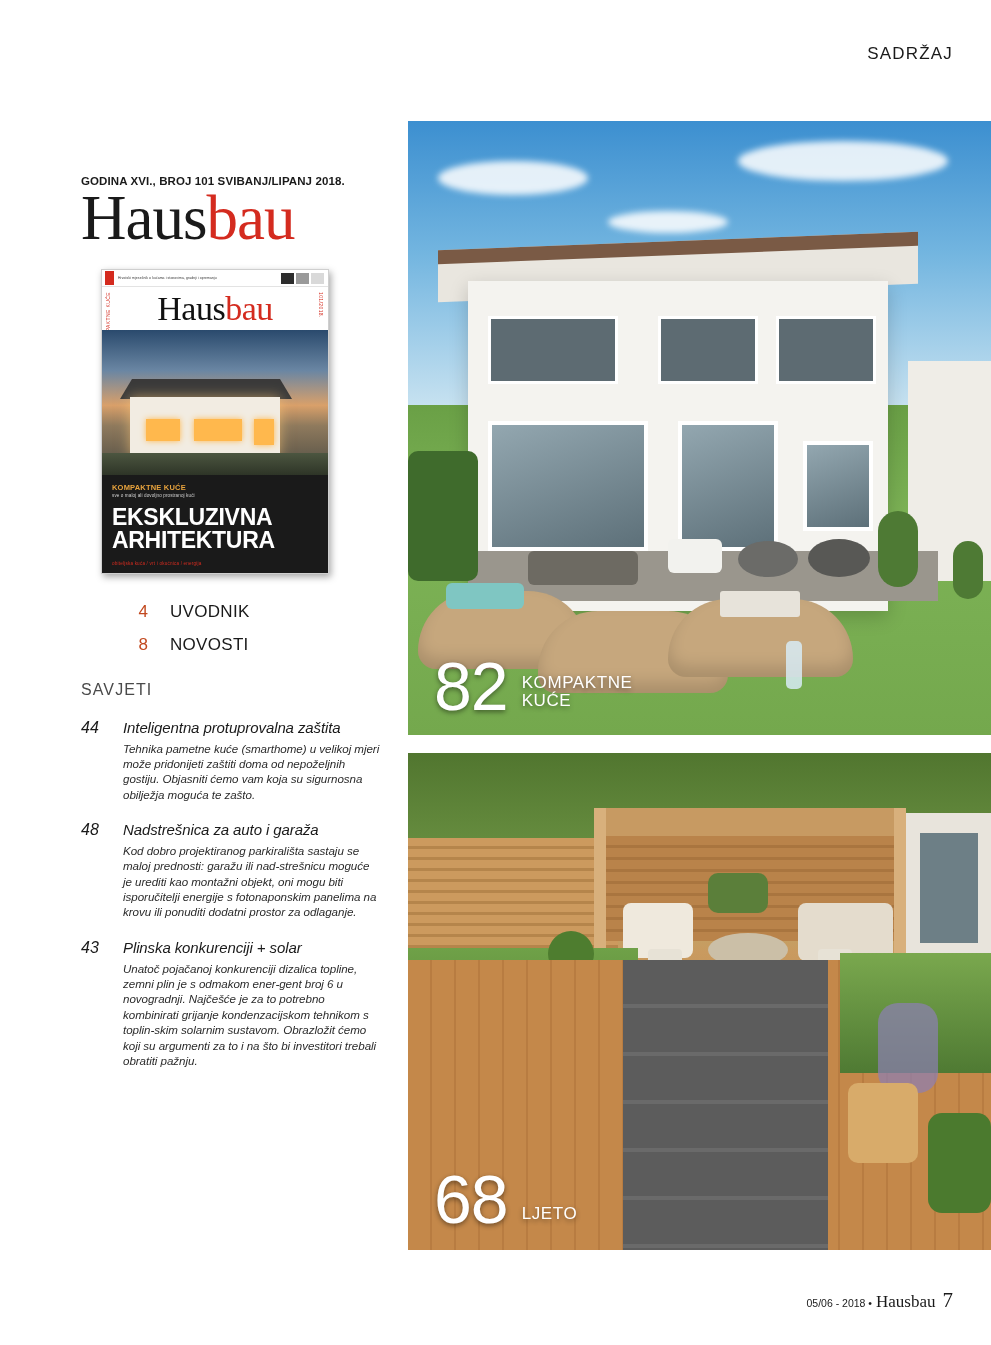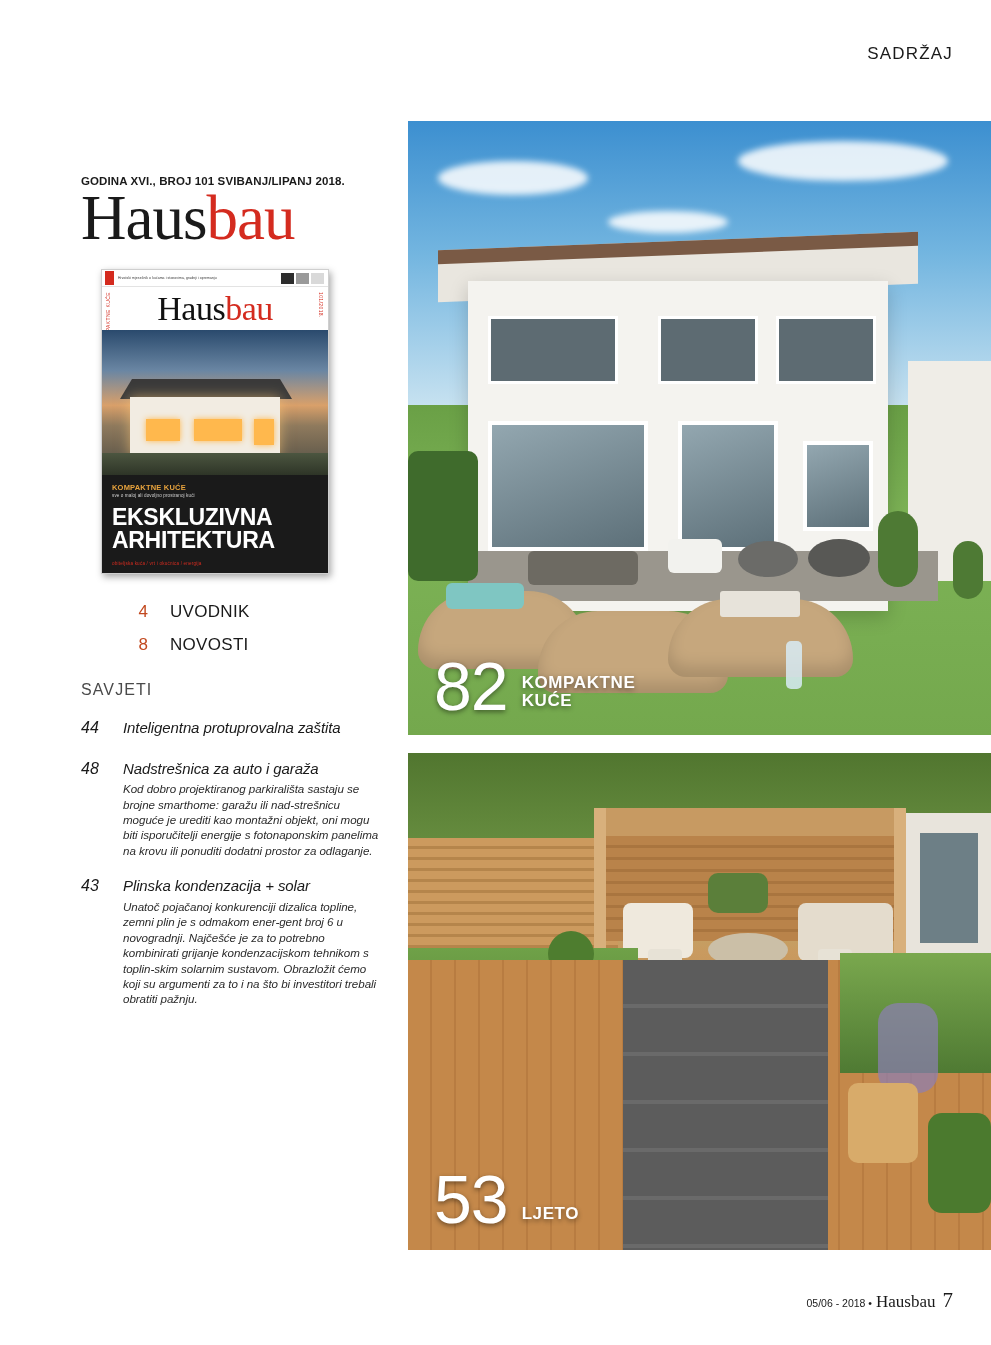--- a/index.html
+++ b/index.html
@@ -232,21 +232,21 @@
   
   .caption {
     position: absolute; display: flex; align-items: flex-end; color: #ffffff;
     text-shadow: 0 2px 5px rgba(0,0,0,0.45);
   }
   .caption .big {
     font-size: 68px; line-height: 0.82; font-weight: 300;
     font-family: "Liberation Sans", sans-serif; letter-spacing: -1px;
   }
   .caption .lbl {
-    font-size: 17px; font-weight: bold; letter-spacing: 0.6px;
+    font-size: 17px; font-weight: normal; letter-spacing: 0.6px;
     line-height: 1.1; margin-left: 14px; margin-bottom: 4px; text-transform: uppercase;
   }
 
   
   .footer {
     position: absolute; right: 38px; bottom: 32px;
     display: flex; align-items: baseline; gap: 4px;
   }
   .footer .meta { font-size: 10.5px; color: #1a1a1a; }
   .footer .brand {
@@ -317,35 +317,36 @@
   </div>
 
   <div class="section-title">SAVJETI</div>
 
   <div class="toc-long">
 
     <div class="toc-item">
       <div class="num">44</div>
       <div class="body">
         <div class="title">Inteligentna protuprovalna zaštita</div>
+        <div class="desc">Tehnika pametne kuće (smarthome) u velikoj mjeri može pridonijeti zaštiti doma od nepoželjnih gostiju. Objasniti ćemo vam koja su sigurnosna obilježja moguća te zašto.</div>
       </div>
     </div>
 
     <div class="toc-item">
       <div class="num">48</div>
       <div class="body">
         <div class="title">Nadstrešnica za auto i garaža</div>
-        <div class="desc">Kod dobro projektiranog parkirališta sastaju se brojne smarthome: garažu ili nad-strešnicu moguće je urediti kao montažni objekt, oni mogu biti isporučitelji energije s fotonaponskim panelima na krovu ili ponuditi dodatni prostor za odlaganje.</div>
+        <div class="desc">Kod dobro projektiranog parkirališta sastaju se maloj prednosti: garažu ili nad-strešnicu moguće je urediti kao montažni objekt, oni mogu biti isporučitelji energije s fotonaponskim panelima na krovu ili ponuditi dodatni prostor za odlaganje.</div>
       </div>
     </div>
 
     <div class="toc-item">
       <div class="num">43</div>
       <div class="body">
-        <div class="title">Plinska kondenzacija + solar</div>
+        <div class="title">Plinska konkurenciji + solar</div>
         <div class="desc">Unatoč pojačanoj konkurenciji dizalica topline, zemni plin je s odmakom ener-gent broj 6 u novogradnji. Najčešće je za to potrebno kombinirati grijanje kondenzacijskom tehnikom s toplin-skim solarnim sustavom. Obrazložit ćemo koji su argumenti za to i na što bi investitori trebali obratiti pažnju.</div>
       </div>
     </div>
 
   </div>
 </div>
 
 <div class="photo-top">
   <div class="sky"></div>
   <div class="cloud" style="left:30px; top:40px; width:150px; height:34px;"></div>
@@ -415,21 +416,21 @@
 
   <div class="deck"></div>
   <div class="path"></div>
 
   <div class="plantbed" style="left:432px; top:200px; width:151px; height:120px; background:linear-gradient(180deg,#7aa84e,#4f7a33);"></div>
   <div style="position:absolute; left:470px; top:250px; width:60px; height:90px; background:#8d7fb5; opacity:0.7; border-radius:20px;"></div>
   <div style="position:absolute; left:440px; top:330px; width:70px; height:80px; background:#d8ab6a; border-radius:10px;"></div>
   <div style="position:absolute; left:520px; top:360px; width:63px; height:100px; background:#4b7a2e; border-radius:14px;"></div>
 
   <div class="caption" style="left:26px; bottom:22px;">
-    <span class="big">53</span>
+    <span class="big">68</span>
     <span class="lbl">LJETO</span>
   </div>
 </div>
 
 <div class="footer">
   <span class="meta">05/06 - 2018 •</span>
   <span class="brand">Hausbau</span>
   <span class="pagenum">7</span>
 </div>
 

